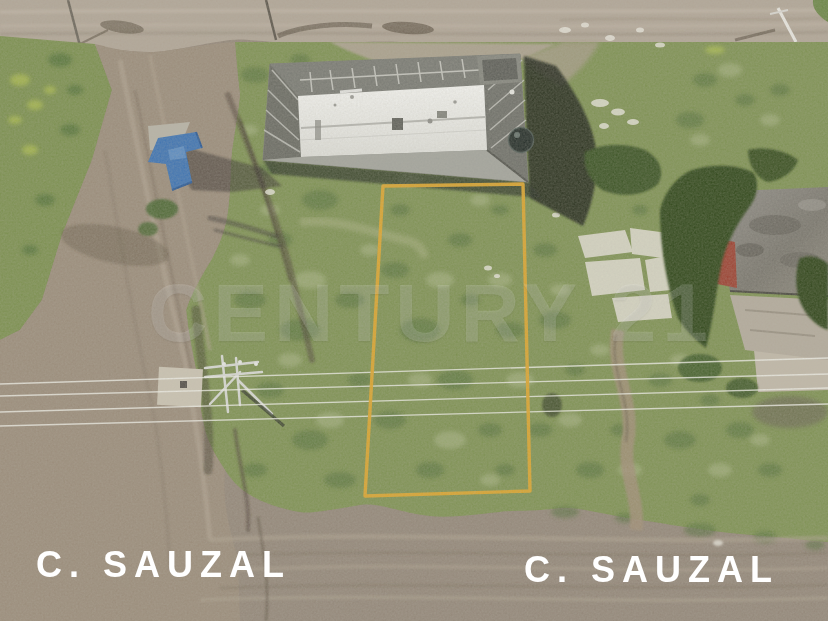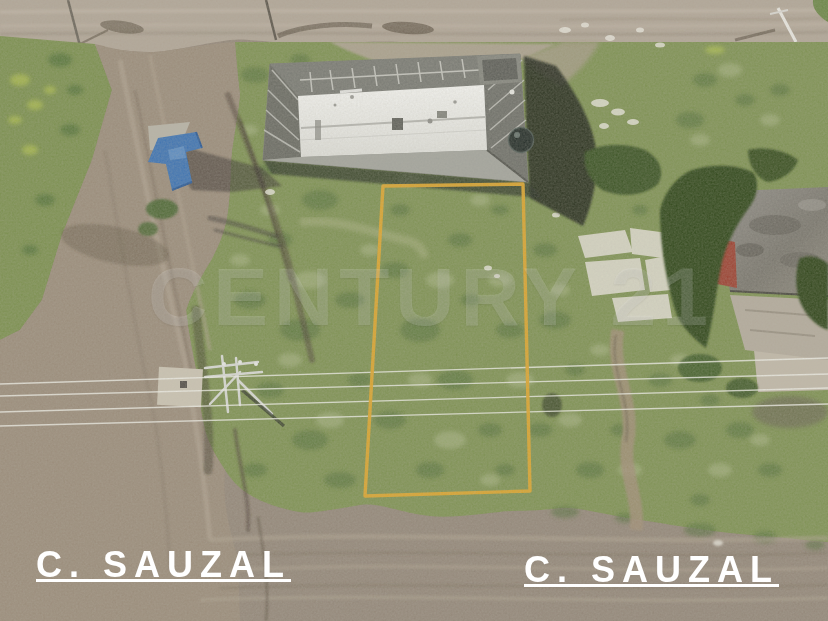--- a/index.html
+++ b/index.html
@@ -2,30 +2,30 @@
 <html><head>
 <meta charset="utf-8">
 <style>
   html,body{margin:0;padding:0;background:#222;}
   .stage{
     position:relative;width:828px;height:621px;overflow:hidden;
     font-family:"Liberation Sans",sans-serif;background:#94887a;
   }
   .scene{position:absolute;left:0;top:0;width:828px;height:621px;display:block;}
   .watermark{
-    position:absolute;left:148px;top:256px;
+    position:absolute;left:148px;top:272px;
     font:700 82px/1 "Liberation Sans",sans-serif;
     letter-spacing:6px;color:rgba(255,255,255,0.16);
     white-space:nowrap;pointer-events:none;
     text-shadow:0 1px 2px rgba(0,0,0,0.07);
   }
   .street-label{
     position:absolute;color:#ffffff;
     font:700 36px/1 "Liberation Sans",sans-serif;
-    letter-spacing:7px;white-space:nowrap;text-decoration:underline;
+    letter-spacing:7px;white-space:nowrap;
   }
   .street-label.left{left:36px;top:547px;}
   .street-label.right{left:524px;top:552px;}
 </style>
 </head>
 <body>
 
 <div class="stage">
   <svg class="scene" viewBox="0 0 828 621">
     <defs>

